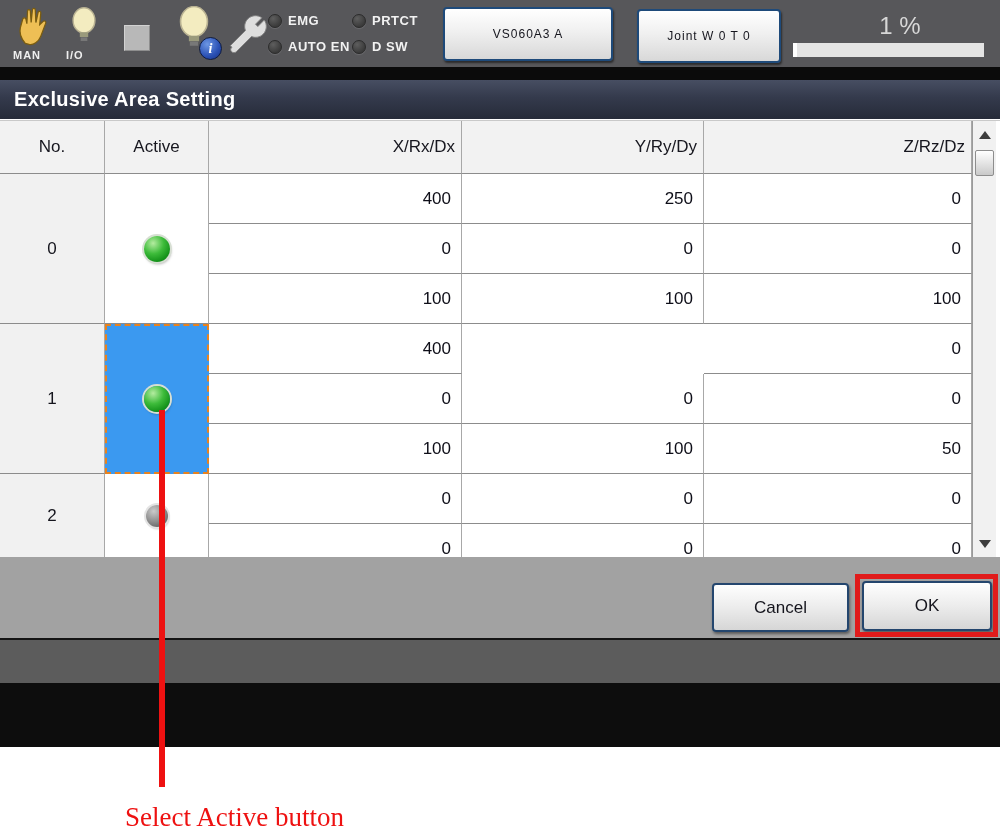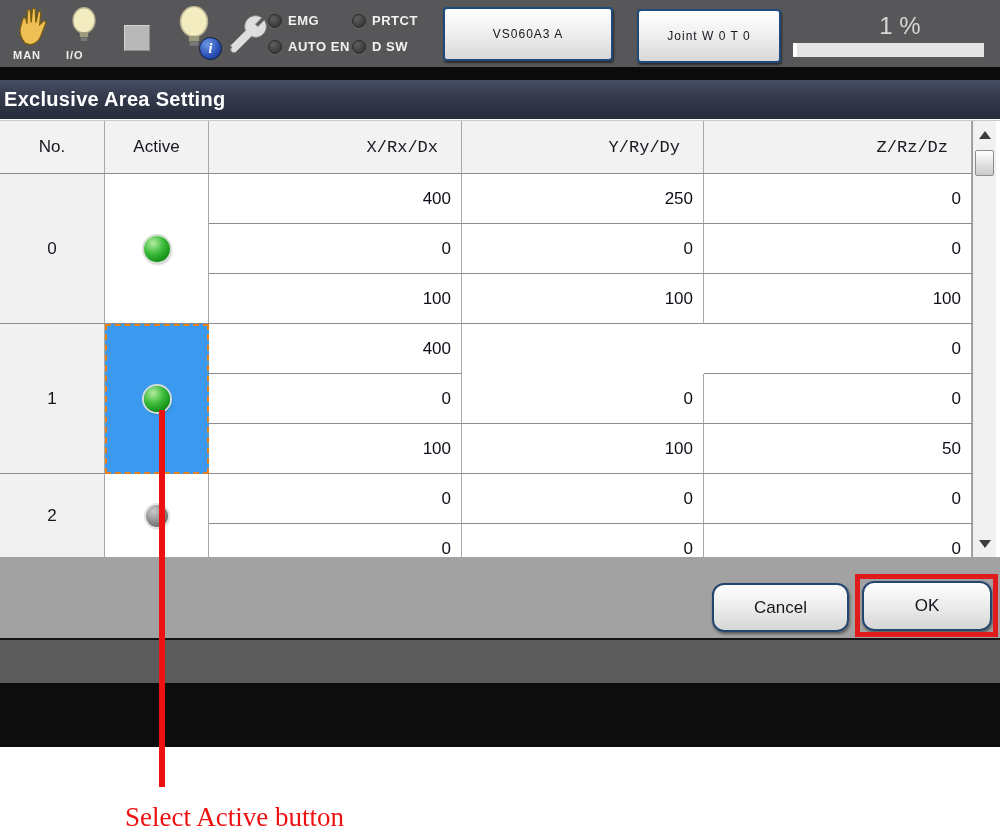--- a/index.html
+++ b/index.html
@@ -29,29 +29,29 @@
             font-size:12px; color:#15151d; letter-spacing:1px; cursor:pointer; }
   .speed-label { position:absolute; left:835px; top:12px; width:130px; text-align:center;
                  color:#d7d7d7; font-size:24px; }
   .speed-track { position:absolute; left:793px; top:43px; width:191px; height:14px; background:#e4e4e4; }
   .speed-fill { position:absolute; left:0; top:0; width:4px; height:14px; background:#ffffff; }
 
   
   .titlebar { position:absolute; left:0; top:80px; width:1000px; height:39px;
               background:linear-gradient(180deg,#474e62 0%,#343a4c 45%,#262b39 100%);
               display:flex; align-items:center; }
-  .titlebar span { color:#fff; font-size:20px; font-weight:bold; margin-left:4px; letter-spacing:.3px; }
+  .titlebar span { color:#fff; font-size:20px; font-weight:bold; margin-left:14px; letter-spacing:.3px; }
 
   
   .table-area { position:absolute; left:0; top:120px; width:1000px; height:437px; background:#fff; overflow:hidden;
                 border-top:1px solid #c9c9c9; }
   .hcell { position:absolute; top:0; height:53px; background:#f2f2f2; border-right:1px solid #a8a8a8;
            border-bottom:1px solid #8c8c8c; display:flex; align-items:center; font-size:17px; color:#17171f; }
   .hc-center { justify-content:center; }
-  .hc-right  { justify-content:flex-end; padding-right:23px;font-family:Liberation Mono, monospace; }
+  .hc-right  { justify-content:flex-end; padding-right:6px; }
   .row-group { position:absolute; left:0; width:972px; }
   .no-cell { position:absolute; left:0; top:0; width:105px; background:#f1f1f1;
              border-right:1px solid #a8a8a8; border-bottom:1px solid #8c8c8c;
              display:flex; align-items:center; justify-content:center; font-size:17px; color:#15151d; }
   .active-cell { position:absolute; left:105px; top:0; width:104px; background:#fff;
                  border-right:1px solid #a8a8a8; border-bottom:1px solid #8c8c8c;
                  display:flex; align-items:center; justify-content:center; }
   .active-cell.selected { background:#3b99f0; border:2px dashed #e8821e; }
   .vcell { position:absolute; height:50px; background:#fff; border-right:1px solid #a8a8a8;
            border-bottom:1px solid #8c8c8c; display:flex; align-items:center; justify-content:flex-end;
@@ -73,21 +73,21 @@
   .tri-down { width:0; height:0; border-left:6px solid transparent; border-right:6px solid transparent; border-top:8px solid #3c3c3c; }
   .sb-thumb { position:absolute; left:2px; top:29px; width:19px; height:26px; border-radius:2px;
               background:linear-gradient(180deg,#ffffff,#c9c9c9); border:1px solid #8d8d8d; }
 
   
   .gray-band  { position:absolute; left:0; top:557px; width:1000px; height:81px; background:#a2a2a2; }
   .dark-band  { position:absolute; left:0; top:638px; width:1000px; height:45px; background:#5c5c5c; border-top:2px solid #141414; }
   .black-band { position:absolute; left:0; top:683px; width:1000px; height:64px; background:#0d0d0d; }
   .footer     { position:absolute; left:0; top:747px; width:1000px; height:90px; background:#ffffff; }
 
-  .dlg-btn { position:absolute; border:2px solid #24466e; border-radius:12px;
+  .dlg-btn { position:absolute; border:2px solid #24466e; border-radius:4px;
              background:linear-gradient(180deg,#fefefe,#ececec 50%,#d6d6d6);
              box-shadow:1px 2px 3px rgba(0,0,0,.45);
              display:flex; align-items:center; justify-content:center; font-size:17px; color:#15151d; cursor:pointer; }
   .ok-annot { position:absolute; left:855px; top:574px; width:143px; height:63px;
               border:5px solid #e01b1b; z-index:55; pointer-events:none; }
 
   
   .red-line { position:absolute; left:159px; top:410px; width:6px; height:377px; background:#ee1111; z-index:60; }
   .annot-text { position:absolute; left:125px; top:802px; color:#ee1111; z-index:60;
                 font-family:"Liberation Serif", serif; font-size:27px; }

